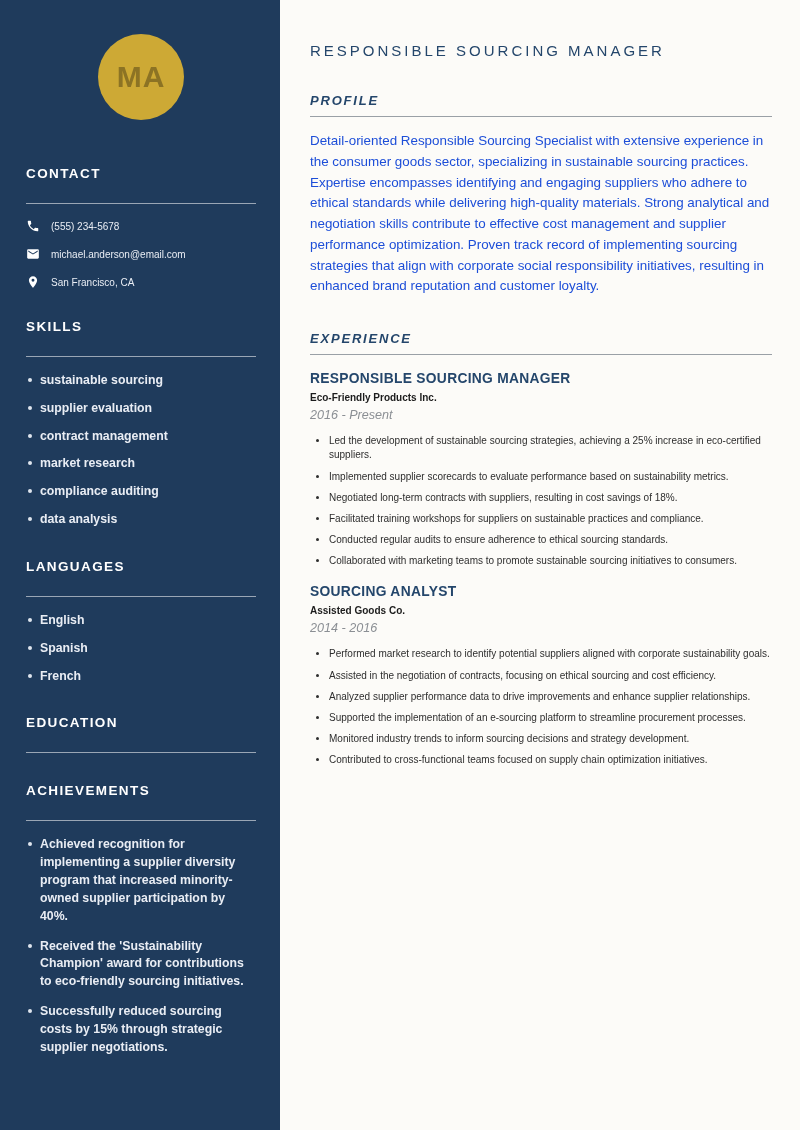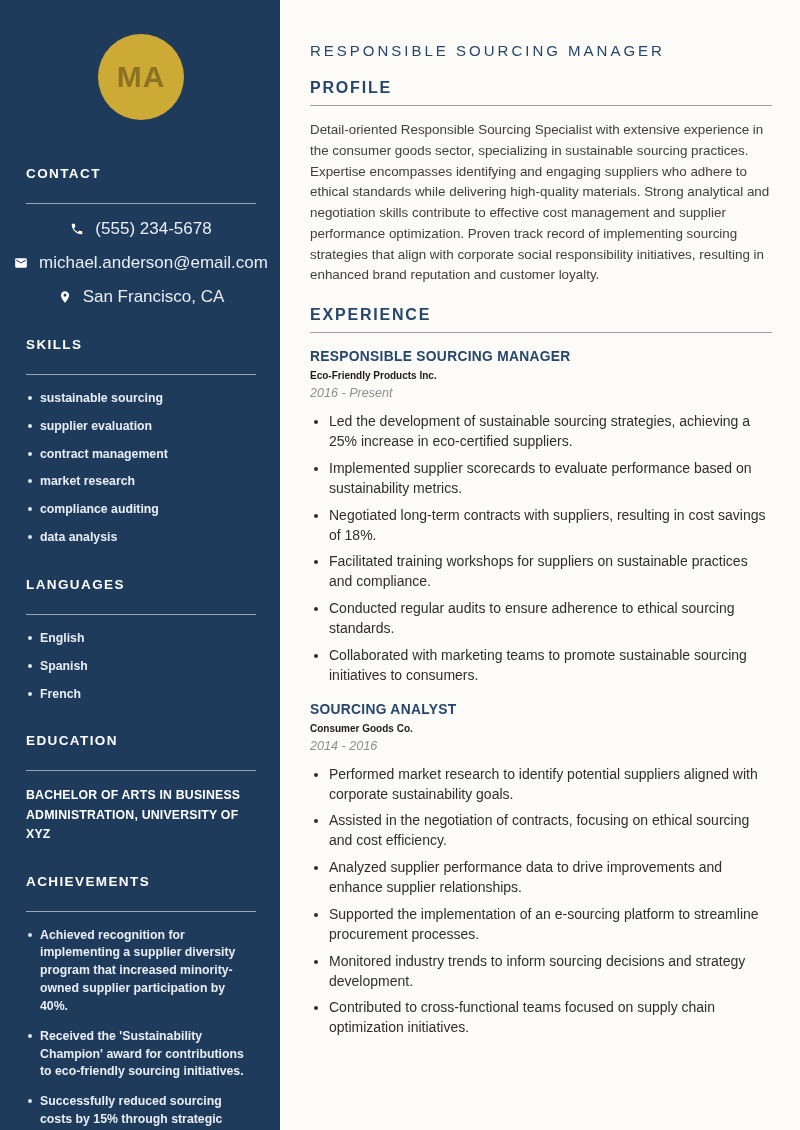--- a/index.html
+++ b/index.html
@@ -24,21 +24,21 @@
   .avatar span {
     font-size: 30px; font-weight: bold; letter-spacing: 1px;
     color: var(--initials-color, #8c7324);
   }
   .side-section { margin-bottom: 30px; }
   .side-heading {
     font-size: 13.5px; font-weight: bold; color: #ffffff;
     letter-spacing: 1.4px; padding-bottom: 22px; margin-bottom: 15px;
     border-bottom: 1px solid rgba(255,255,255,0.55);
   }
-  .contact-item { display: flex; align-items: center; gap: 11px; margin-bottom: 14px; font-size: 17px; justify-content: center; }
+  .contact-item { display: flex; align-items: center; gap: 11px; margin-bottom: 14px; font-size: 10px; }
   .contact-item svg { width: 14px; height: 14px; flex-shrink: 0; fill: #ffffff; }
   .side-list { list-style: none; font-weight: bold; }
   .side-list li {
     position: relative; padding-left: 14px; margin-bottom: 10px;
     font-size: 12.3px; line-height: 1.45;
   }
   .side-list li::before {
     content: ""; position: absolute; left: 2px; top: 6px;
     width: 4px; height: 4px; border-radius: 50%; background: #dfe5ee;
   }
@@ -49,35 +49,35 @@
   .main { flex: 1; padding: 32px 28px 0 30px; color: #2e2e2e; }
   .name {
     font-size: 35px; font-weight: bold; letter-spacing: 1px;
     color: var(--heading-navy, #24466b); line-height: 1.1;
   }
   .person-title {
     font-size: 15px; letter-spacing: 3px; margin-top: 10px;
     color: var(--heading-navy, #24466b);
   }
   .section-heading {
-    font-size: 16px; font-weight: bold; letter-spacing: 1.8px;
-    color: var(--heading-navy, #24466b); margin-top: 20px;
+    font-size: 13px; font-weight: bold; letter-spacing: 1.8px;
+    color: var(--heading-navy, #24466b); margin-top: 34px; font-style: italic;
   }
   .rule { border: none; border-top: 1px solid #9aa0a6; margin: 8px 0 14px 0; }
-  .profile-text { font-size: 13.4px; line-height: 1.55; color: #404040; }
+  .profile-text { font-size: 13.4px; line-height: 1.55; color: #1d4ed8; }
 
   .job { margin-top: 16px; }
   .job-title {
     font-size: 13.8px; font-weight: bold; letter-spacing: 0.3px;
     color: var(--heading-navy, #24466b);
   }
   .job-company { font-size: 10px; font-weight: bold; color: #1c1c1c; margin-top: 6px; }
   .job-dates { font-size: 12.6px; font-style: italic; color: #8b8f94; margin-top: 5px; }
   .job-bullets { margin: 12px 0 0 0; padding-left: 19px; }
-  .job-bullets li { font-size: 14px; line-height: 1.42; margin-bottom: 7px; }
+  .job-bullets li { font-size: 10px; line-height: 1.42; margin-bottom: 7px; }
 </style>
 </head>
 <body>
 
 <div class="page">
 
   <aside class="sidebar">
 
     <div class="avatar">
       <span>MA</span>
@@ -121,21 +121,20 @@
       <h2 class="side-heading">LANGUAGES</h2>
       <ul class="side-list">
         <li>English</li>
         <li>Spanish</li>
         <li>French</li>
       </ul>
     </section>
 
     <section class="side-section">
       <h2 class="side-heading">EDUCATION</h2>
-      <div class="edu-text">BACHELOR OF ARTS IN BUSINESS ADMINISTRATION, UNIVERSITY OF XYZ</div>
     </section>
 
     <section class="side-section">
       <h2 class="side-heading">ACHIEVEMENTS</h2>
       <ul class="side-list ach-list">
         <li>Achieved recognition for implementing a supplier diversity program that increased minority-owned supplier participation by 40%.</li>
         <li>Received the 'Sustainability Champion' award for contributions to eco-friendly sourcing initiatives.</li>
         <li>Successfully reduced sourcing costs by 15% through strategic supplier negotiations.</li>
       </ul>
     </section>
@@ -162,21 +161,21 @@
         <li>Implemented supplier scorecards to evaluate performance based on sustainability metrics.</li>
         <li>Negotiated long-term contracts with suppliers, resulting in cost savings of 18%.</li>
         <li>Facilitated training workshops for suppliers on sustainable practices and compliance.</li>
         <li>Conducted regular audits to ensure adherence to ethical sourcing standards.</li>
         <li>Collaborated with marketing teams to promote sustainable sourcing initiatives to consumers.</li>
       </ul>
     </div>
 
     <div class="job">
       <h3 class="job-title">SOURCING ANALYST</h3>
-      <div class="job-company">Consumer Goods Co.</div>
+      <div class="job-company">Assisted Goods Co.</div>
       <div class="job-dates">2014 - 2016</div>
       <ul class="job-bullets">
         <li>Performed market research to identify potential suppliers aligned with corporate sustainability goals.</li>
         <li>Assisted in the negotiation of contracts, focusing on ethical sourcing and cost efficiency.</li>
         <li>Analyzed supplier performance data to drive improvements and enhance supplier relationships.</li>
         <li>Supported the implementation of an e-sourcing platform to streamline procurement processes.</li>
         <li>Monitored industry trends to inform sourcing decisions and strategy development.</li>
         <li>Contributed to cross-functional teams focused on supply chain optimization initiatives.</li>
       </ul>
     </div>

